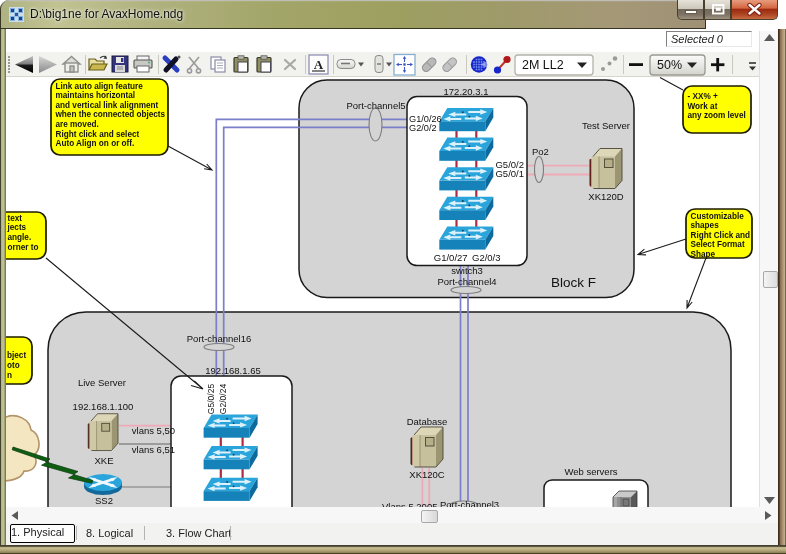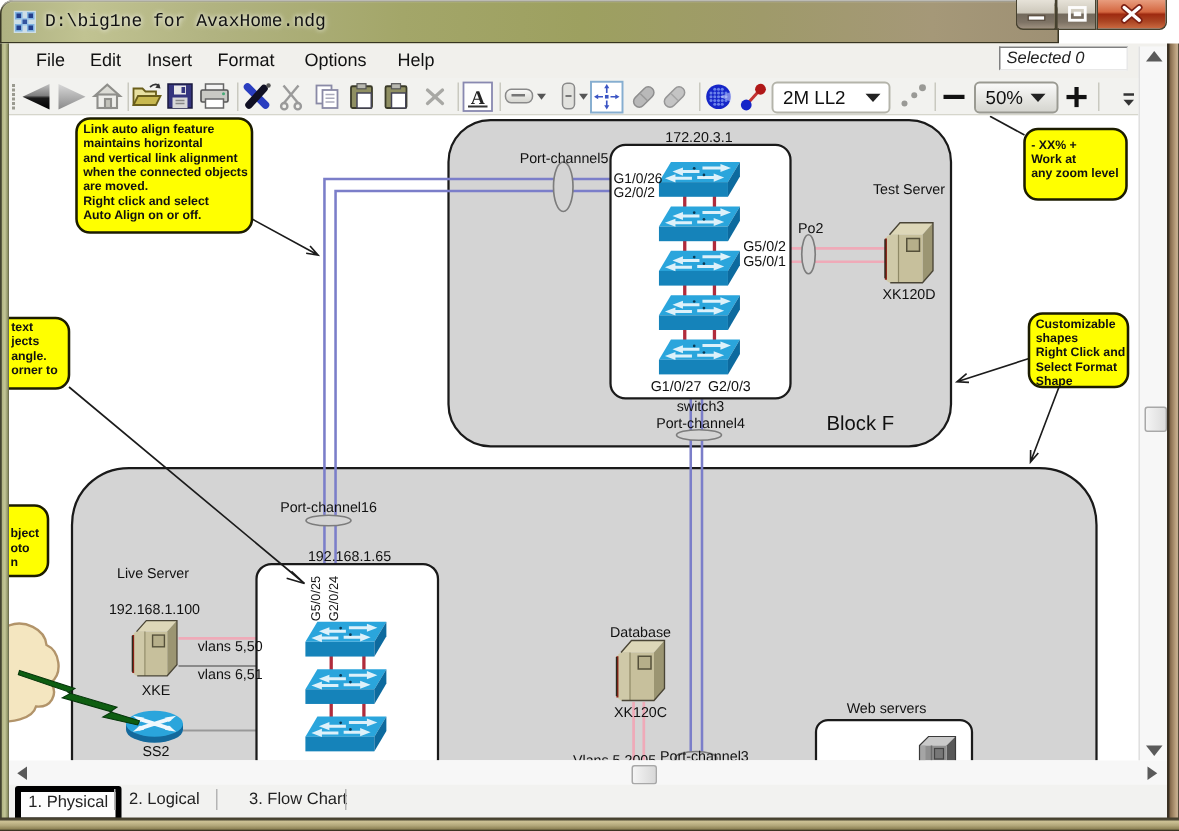--- a/index.html
+++ b/index.html
@@ -1,36 +1,36 @@
 <!DOCTYPE html>
 <html><head><meta charset="utf-8"><style>
 html,body{margin:0;padding:0;}
 body{width:786px;height:554px;background:#fff;font-family:"Liberation Sans",sans-serif;overflow:hidden;}
 #win{position:absolute;left:0;top:0;width:786px;height:554px;}
 .abs{position:absolute;}
 #title{left:0;top:0;width:706px;height:29px;border-radius:9px 9px 0 0;
  background:linear-gradient(to right,#aeb181 0%,#c1c392 8%,#b1b381 20%,#a3a669 38%,#9da060 55%,#9f9a6a 72%,#a59878 88%,#9e9074 100%);
- box-shadow:inset 0 2px 1px -1px rgba(255,255,255,.75), inset 0 0 0 1px rgba(42,40,24,.9);font-family:Liberation Mono, monospace;}
+ box-shadow:inset 0 2px 1px -1px rgba(255,255,255,.75), inset 0 0 0 1px rgba(42,40,24,.9);}
 #title .txt{position:absolute;left:30px;top:7px;font-size:12px;color:#111;text-shadow:0 0 3px rgba(255,255,255,.85),0 0 5px rgba(255,255,255,.6);}
 #ticon{left:9px;top:7px;}
 .capbtn{position:absolute;top:0;height:20px;box-sizing:border-box;border:1px solid #46412f;border-top:none;}
 #bmin{left:677px;width:27px;border-radius:0 0 0 5px;background:linear-gradient(#e6e2d8 0%,#cdc8bb 45%,#72695c 50%,#7e7365 78%,#9f9180 100%);}
 #bmax{left:704px;width:27px;background:linear-gradient(#e6e2d8 0%,#cdc8bb 45%,#72695c 50%,#7e7365 78%,#9f9180 100%);}
 #bclose{left:731px;width:47px;border-radius:0 0 5px 0;background:linear-gradient(#e89d7e 0%,#d46740 42%,#9e2a10 50%,#ab4523 75%,#cb6a41 100%);}
 #menubar{left:6px;top:29px;width:772px;height:23px;background:#f1f0ec;}
 #menubar span{position:absolute;top:4px;font-size:12px;color:#111;}
 #selbox{left:666px;top:31px;width:86px;height:16px;background:#fff;border-top:1px solid #808080;border-left:1px solid #808080;border-right:1px solid #e8e8e8;border-bottom:1px solid #e8e8e8;font-size:11px;color:#222;padding:1px 0 0 4px;box-sizing:border-box;font-style:italic;}
 #toolbar{left:6px;top:52px;width:753px;height:25px;background:#f2f2ef;border-bottom:1px solid #d6d6cc;box-sizing:border-box;}
 #canvas{left:6px;top:77px;width:753px;height:430px;background:#fff;overflow:hidden;}
 #vsb{left:759px;top:31px;width:19px;height:476px;background:#f7f7f7;border-left:1px solid #e0e0e0;box-sizing:border-box;}
 #vthumb{left:3px;top:240px;width:13px;height:15px;background:linear-gradient(to right,#f4f4f4,#dcdcdc);border:1px solid #a8a8a8;border-radius:2px;}
 #hsb{left:6px;top:507px;width:772px;height:16px;background:#f7f7f7;}
 #hthumb{left:415px;top:3px;width:15px;height:11px;background:linear-gradient(to right,#f4f4f4,#d8d8d8);border:1px solid #a8a8a8;border-radius:2px;}
 #tabbar{left:6px;top:523px;width:772px;height:22px;background:#f2f2f0;font-size:11px;color:#222;}
-#tab1{left:4px;top:1px;width:63px;height:16px;background:#fdfdfd;border:4px solid #000000;border-radius:2px;text-align:center;padding-top:1px;box-sizing:content-box;}
+#tab1{left:4px;top:1px;width:63px;height:16px;background:#fdfdfd;border:1px solid #000000;border-radius:2px;text-align:left;padding-top:1px;box-sizing:content-box;}
 .tabsep{position:absolute;top:3px;width:1px;height:14px;background:#b4b4b4;}
 #bleft{left:0;top:29px;width:6px;height:517px;background:linear-gradient(to right,#42422f 0%,#42422f 14%,#b2b584 25%,#c3c697 55%,#8d9164 86%,#5d5d45 100%);}
 #bright{left:778px;top:29px;width:8px;height:517px;background:linear-gradient(to right,#3a3022 0%,#3a3022 13%,#8a6f50 30%,#b99f7d 70%,#c8b192 87%,#241d12 100%);}
 #bbot{left:0;top:545px;width:786px;height:9px;background:linear-gradient(#46412f 0%,#46412f 14%,#cdc295 30%,#b1a679 60%,#8e8356 85%,#1f1b10 100%);}
 </style></head><body>
 <div id="win">
 <div id="title" class="abs">
  <svg id="ticon" class="abs" width="15" height="15" viewBox="0 0 15 15">
   <rect x="0" y="0" width="15" height="15" fill="#cfe2f2" opacity="0.9"></rect>
   <rect x="1" y="1" width="5" height="5" fill="#7fb2e0"></rect>
@@ -49,28 +49,20 @@
           <rect x="7.5" y="10.5" width="11" height="3" fill="#fdfdfd" stroke="#55483a" stroke-width="0.8"></rect>
         </svg></div>
  <div id="bmax" class="capbtn"><svg width="26" height="19">
           <rect x="8" y="5" width="10.5" height="8.5" fill="none" stroke="#fdfdfd" stroke-width="1.9"></rect>
           <rect x="10.8" y="7.8" width="5" height="3" fill="#fdfdfd"></rect>
         </svg></div>
  <div id="bclose" class="capbtn"><svg width="45" height="19">
           <path d="M17.5,5 L27.5,13.5 M27.5,5 L17.5,13.5" stroke="#7e2013" stroke-width="4.4" stroke-linecap="round"></path>
           <path d="M17.5,5 L27.5,13.5 M27.5,5 L17.5,13.5" stroke="#fdfdfd" stroke-width="2.3" stroke-linecap="round"></path>
         </svg></div>
-</div>
-<div id="menubar" class="abs">
- <span style="left:18px">File</span>
-      <span style="left:54px">Edit</span>
-      <span style="left:92px">Insert</span>
- <span style="left:139px">Format</span>
-      <span style="left:197px">Options</span>
-      <span style="left:259px">Help</span>
 </div>
 <div id="selbox" class="abs">Selected 0</div>
 
 <div id="toolbar" class="abs"><svg width="753" height="24" viewBox="6 52 753 24">
 <defs>
  <linearGradient id="gback" x1="0" y1="0" x2="0" y2="1">
             <stop offset="0" stop-color="#c0c0c0"></stop>
             <stop offset="0.45" stop-color="#808080"></stop>
             <stop offset="0.55" stop-color="#1a1a1a"></stop>
             <stop offset="1" stop-color="#000"></stop>
@@ -444,20 +436,20 @@
         <polygon points="8,1 8,10 1.5,5.5" fill="#5a5a5a"></polygon>
       </svg>
  <div id="hthumb" class="abs"></div>
  <svg class="abs" style="left:757px;top:3px" width="10" height="11">
         <polygon points="2,1 2,10 8.5,5.5" fill="#5a5a5a"></polygon>
       </svg>
 </div>
 <div id="tabbar" class="abs">
  <div id="tab1" class="abs">1. Physical</div>
  <div class="tabsep" style="left:70px"></div>
- <span class="abs" style="left:80px;top:4px">2. Logical</span>
+ <span class="abs" style="left:80px;top:4px">8. Logical</span>
  <div class="tabsep" style="left:138px"></div>
  <span class="abs" style="left:160px;top:4px">3. Flow Chart</span>
  <div class="tabsep" style="left:224px"></div>
 </div>
 <div id="bleft" class="abs"></div>
 <div id="bright" class="abs"></div>
 <div id="bbot" class="abs"></div>
 </div>
 </body></html>

